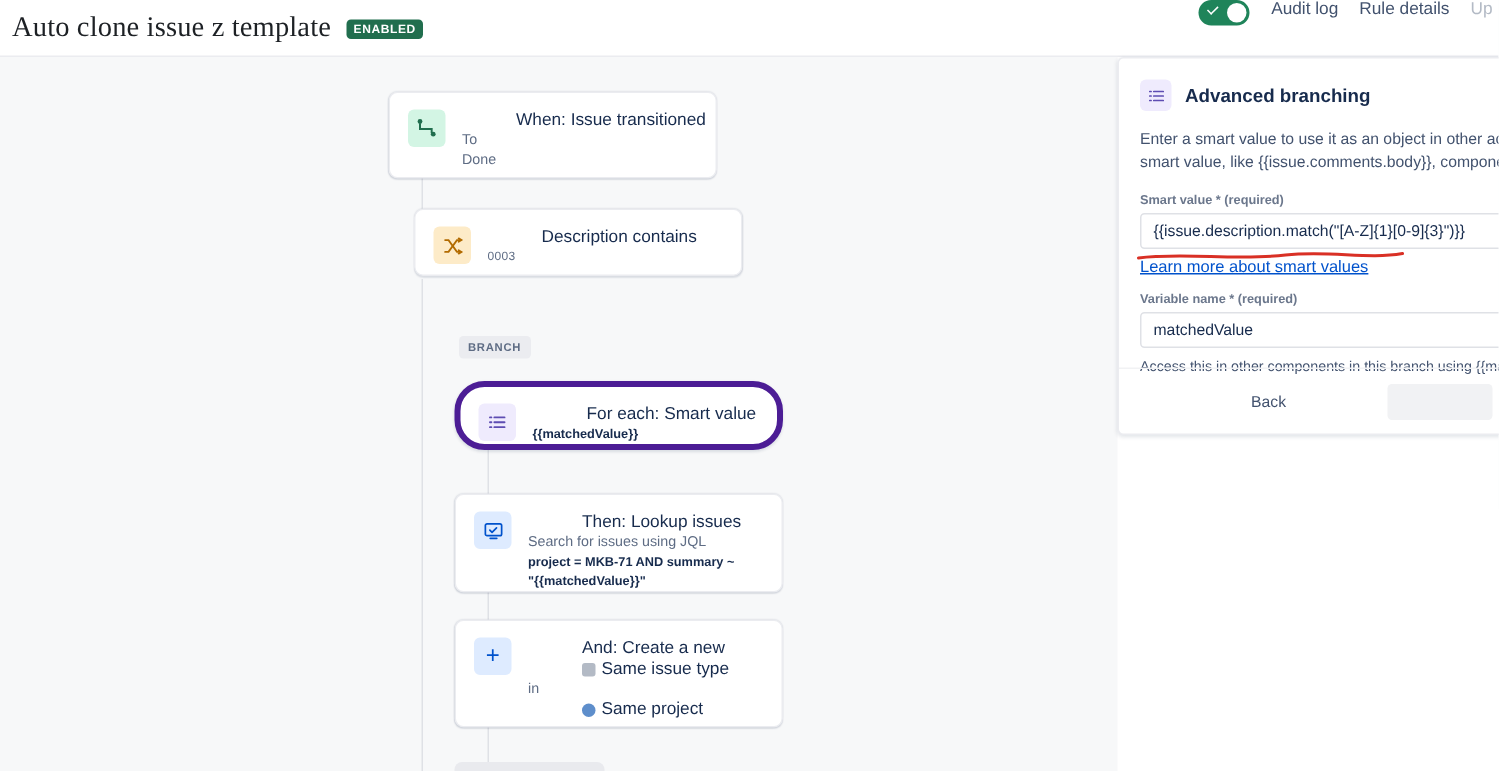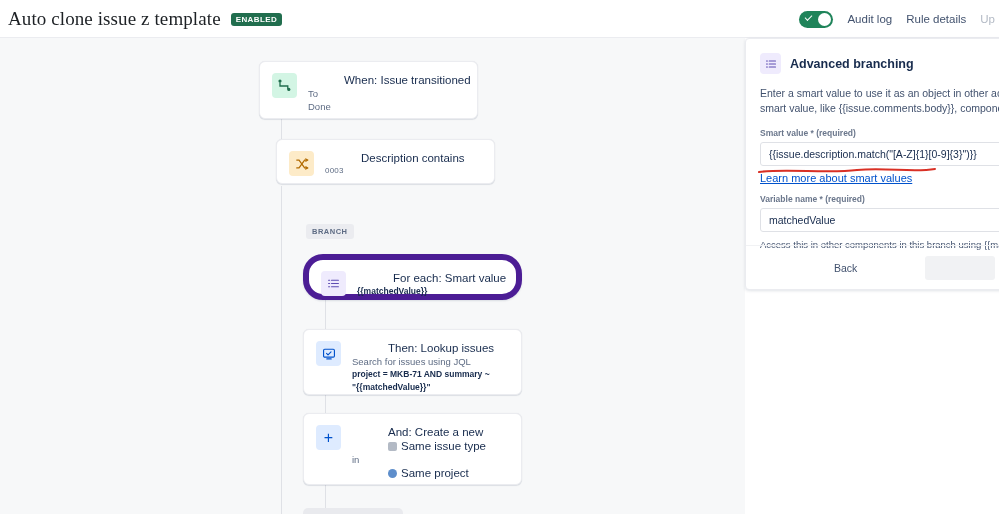--- a/index.html
+++ b/index.html
@@ -30,21 +30,21 @@
   }
   .badge-enabled {
     background: #216e4e; color: #ffffff;
     font-size: 8px; font-weight: 700; letter-spacing: .4px;
     padding: 2px 5px 2px 5px; border-radius: 3px;
     line-height: 9px; text-transform: uppercase;
     position: relative; top: 1px;
   }
   .header-right {
     position: absolute; right: 0; top: 0; height: 38px;
-    display: flex; align-items: center; gap: 14px; padding-right: 4px;
+    display: flex; align-items: flex-start; gap: 14px; padding-right: 4px;
   }
   .toggle {
     width: 34px; height: 17px; border-radius: 10px;
     background: #1f845a; position: relative; cursor: pointer;
     display: flex; align-items: center;
   }
   .toggle .knob {
     position: absolute; right: 2px; top: 2px;
     width: 13px; height: 13px; border-radius: 50%; background: #ffffff;
   }
@@ -70,21 +70,21 @@
   .node {
     position: absolute;
     background: #ffffff;
     border: 1px solid #ebecf0;
     border-radius: 6px;
     box-shadow: 0 1px 1px rgba(9,30,66,.10), 0 0 1px rgba(9,30,66,.10);
     display: flex; align-items: flex-start;
     padding: 10px 12px;
   }
   .node.selected {
-    border: 6px solid #4c1d95;
+    border: 4px solid #4c1d95;
     border-radius: 20px;
     box-shadow: 0 1px 2px rgba(9,30,66,.12);
   }
   .node .ic {
     width: 25px; height: 25px; border-radius: 4px;
     flex: 0 0 25px;
     display: flex; align-items: center; justify-content: center;
     margin-right: 11px; margin-top: 1px;
   }
   .ic.green { background: #d3f5e4; }

